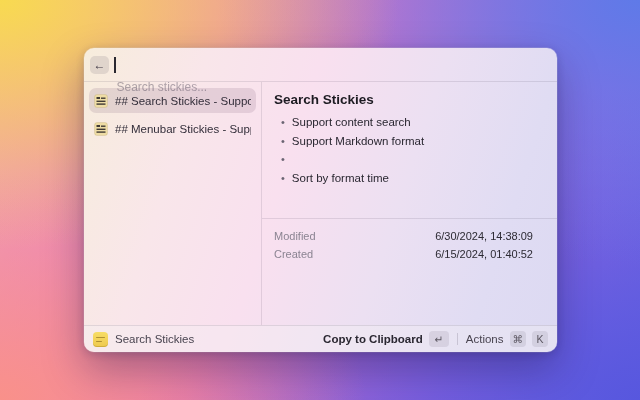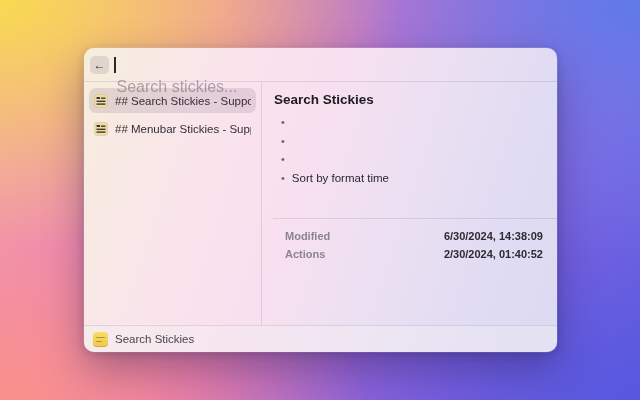--- a/index.html
+++ b/index.html
@@ -36,21 +36,21 @@
     background: rgba(60,50,70,0.12); color: #3a3440;
     font-size: 12px; line-height: 18px; cursor: pointer;
     display: flex; align-items: center; justify-content: center;
     flex: 0 0 auto;
   }
   .search-input-wrap { position: relative; flex: 1; display: flex; align-items: center; margin-left: 5px; }
   .caret { width: 1.5px; height: 16px; background: #2a2830; margin-right: 1px; flex: 0 0 auto; }
   .search-input {
     flex: 1; border: none; outline: none; background: transparent;
     font-family: "Liberation Sans", sans-serif;
-    font-size: 16px; color: #2a2830; padding: 0; margin-top: 44px;
+    font-size: 12px; color: #2a2830; padding: 0; margin-top: 44px;
   }
   .search-input::placeholder { color: rgba(70,62,80,0.42); }
 
   
   .content { flex: 1; display: flex; min-height: 0; }
 
   .list-pane {
     width: 178px; flex: 0 0 178px;
     border-right: 1px solid rgba(60,50,70,0.12);
     padding: 6px 5px;
@@ -68,24 +68,23 @@
   }
 
   .detail-pane { flex: 1; position: relative; padding: 10px 10px 0 12px; }
   .detail-title { font-size: 13.5px; font-weight: 700; color: #1d1b22; margin-bottom: 9px; }
   .bullets { list-style: none; }
   .bullets li { display: flex; align-items: baseline; margin-bottom: 6.5px; }
   .dot { color: #6a6472; font-size: 11px; margin: 0 7px 0 7px; }
   .bullet-text { font-size: 11.5px; color: #2a2731; }
 
   .meta {
-    position: absolute; left: 11px; right: 0; top: 136px;
+    position: absolute; left: 0; right: 0; top: 136px;
     border-top: 1px solid rgba(60,50,70,0.12);
-    padding: 8px 14px 0 12px;
-    font-weight: bold;
+    padding: 8px 24px 0 12px;
   }
   .meta-row { display: flex; justify-content: space-between; align-items: center; height: 18px; }
   .meta-label { font-size: 11px; color: #8b8492; }
   .meta-value { font-size: 11px; color: #2c2a33; margin-left: 48px; }
 
   
   .footer {
     flex: 0 0 27px; height: 27px;
     border-top: 1px solid rgba(60,50,70,0.12);
     background: rgba(244,240,244,0.35);
@@ -161,47 +160,57 @@
           </span>
           <span class="list-label">## Menubar Stickies  - Support...</span>
         </div>
       </div>
 
       <div class="detail-pane">
         <div class="detail-title">Search Stickies</div>
         <ul class="bullets">
           <li>
             <span class="dot">•</span>
-          </li>
-          <li>
-            <span class="dot">•</span>
+            <span class="bullet-text">Support content search</span>
+          </li>
+          <li>
+            <span class="dot">•</span>
+            <span class="bullet-text">Support Markdown format</span>
           </li>
           <li>
             <span class="dot">•</span>
           </li>
           <li>
             <span class="dot">•</span>
             <span class="bullet-text">Sort by format time</span>
           </li>
         </ul>
 
         <div class="meta">
           <div class="meta-row">
             <span class="meta-label">Modified</span>
             <span class="meta-value">6/30/2024, 14:38:09</span>
           </div>
           <div class="meta-row">
-            <span class="meta-label">Actions</span>
-            <span class="meta-value">2/30/2024, 01:40:52</span>
+            <span class="meta-label">Created</span>
+            <span class="meta-value">6/15/2024, 01:40:52</span>
           </div>
         </div>
       </div>
 
     </div>
 
     <div class="footer">
       <span class="app-icon"></span>
       <span class="footer-app-name">Search Stickies</span>
 
+      <div class="footer-right">
+        <span class="primary-action">Copy to Clipboard</span>
+        <kbd class="kbd-return">↵</kbd>
+        <span class="vdiv"></span>
+        <span class="actions-label">Actions</span>
+        <kbd>⌘</kbd>
+        <kbd>K</kbd>
+      </div>
     </div>
 
   </div>
 </div>
 
 </body></html>

